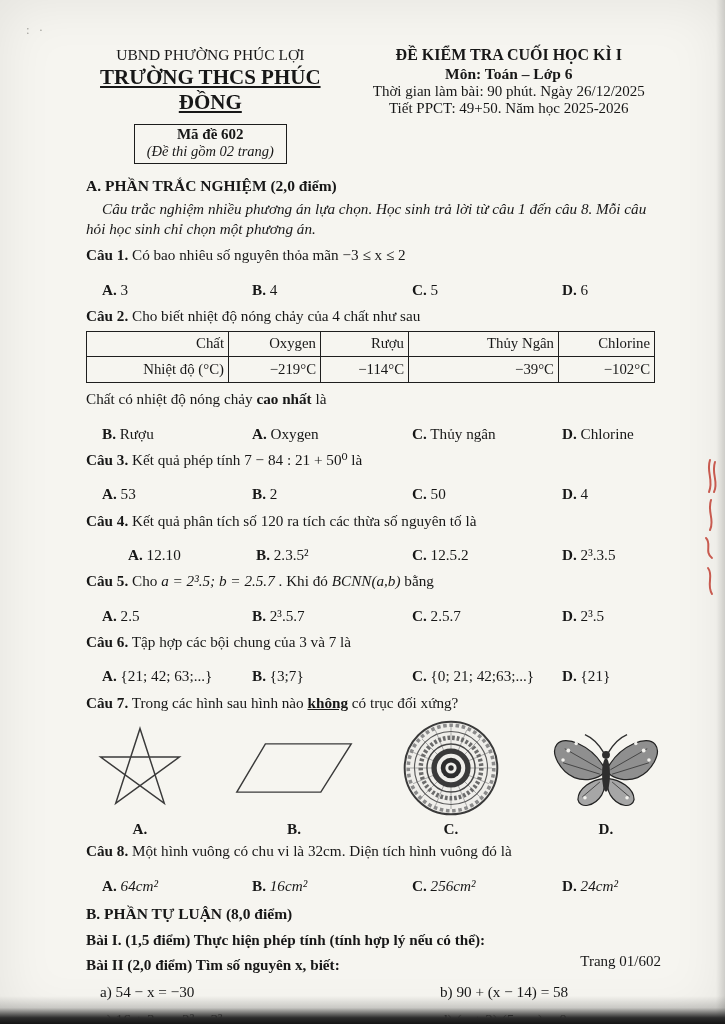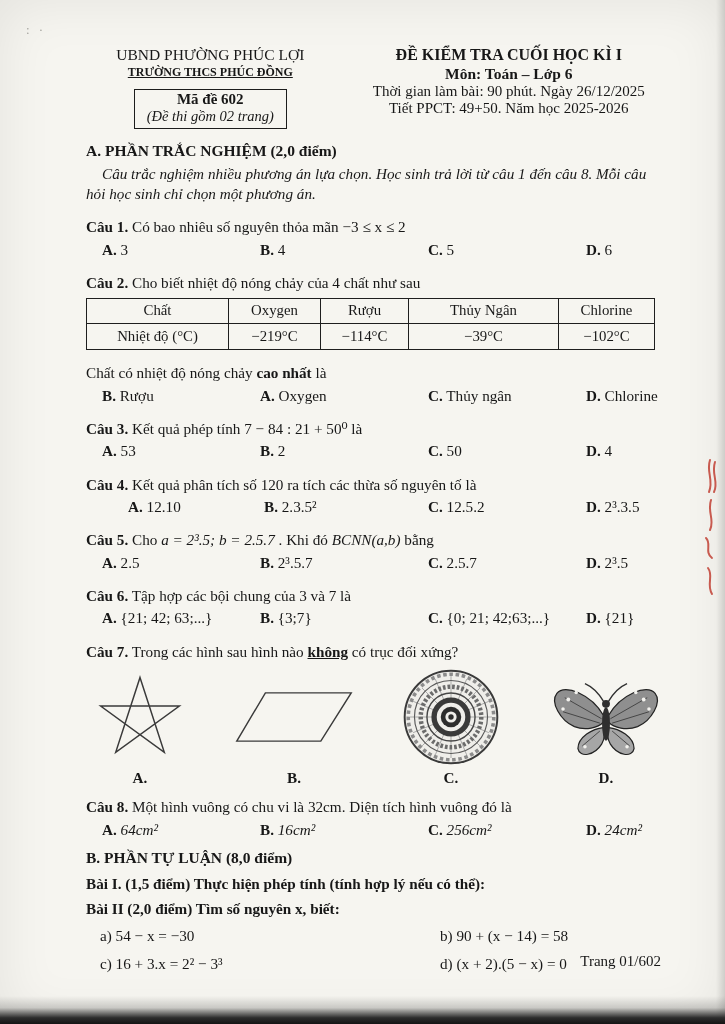--- a/index.html
+++ b/index.html
@@ -13,40 +13,40 @@
   .content { position:absolute; inset:0; padding:46px 58px 0 86px; }
   .b { font-weight:bold; }
   .i { font-style:italic; }
   .u { text-decoration:underline; }
 
   
   .header { display:flex;gap:16px; }
   .h-left { width:44%; text-align:center; }
   .h-right { width:56%; text-align:center; }
   .h-org { font-size:15.5px; }
-  .h-school { font-size:12px; font-weight:bold; text-decoration:underline; margin-top:1px; }
+  .h-school { font-size:21px; font-weight:bold; text-decoration:underline; margin-top:1px; }
   .code-box { display:inline-block; margin-top:9px; border:1.6px solid #1c1c1c; padding:1px 12px 3px; }
   .cb-1 { font-weight:bold; font-size:15px; }
   .cb-2 { font-style:italic; font-size:14.5px; }
   .h-title { font-weight:bold; font-size:16px; }
   .h-subject { font-weight:bold; font-size:15.5px; margin-top:1px; }
   .h-time,.h-ppct { font-size:15px; margin-top:0; }
 
   
   .main { margin-top:12px; font-size:15.2px; line-height:1.34; }
   .sec-title { font-weight:bold; font-size:15.5px; margin:8px 0 2px; }
   .intro { font-style:italic; text-indent:16px; margin-bottom:3px; }
-  .q-line { margin-top:13px; }
-  .opts { display:grid; grid-template-columns:150px 160px 150px 1fr; padding-left:16px; margin:2px 0 2px;gap:8px; }
+  .q-line { margin-top:6px; }
+  .opts { display:grid; grid-template-columns:150px 160px 150px 1fr; padding-left:16px; margin:14px 0 2px; }
   .opt { white-space:nowrap; }
   .opt .k { font-weight:bold; }
   .opts.q4 { padding-left:42px; grid-template-columns:128px 156px 150px 1fr; }
 
   
-  .temp-table { border-collapse:collapse; margin:4px 0 2px; font-size:14.8px; text-align:center;border-radius:11px; }
+  .temp-table { border-collapse:collapse; margin:4px 0 2px; font-size:14.8px; text-align:right;border-radius:11px; }
   .temp-table th, .temp-table td { border:1.4px solid #1e1e1e; padding:2.5px 4px; font-weight:normal; }
   .temp-table th:nth-child(1), .temp-table td:nth-child(1) { width:142px; }
   .temp-table th:nth-child(2), .temp-table td:nth-child(2) { width:92px; }
   .temp-table th:nth-child(3), .temp-table td:nth-child(3) { width:88px; }
   .temp-table th:nth-child(4), .temp-table td:nth-child(4) { width:150px; }
   .temp-table th:nth-child(5), .temp-table td:nth-child(5) { width:96px; }
 
   
   .shapes-row { display:flex; justify-content:space-between; align-items:stretch; padding:4px 4px 0 8px; height:122px; }
   .shape-fig { display:flex; flex-direction:column; align-items:center; height:122px; }

